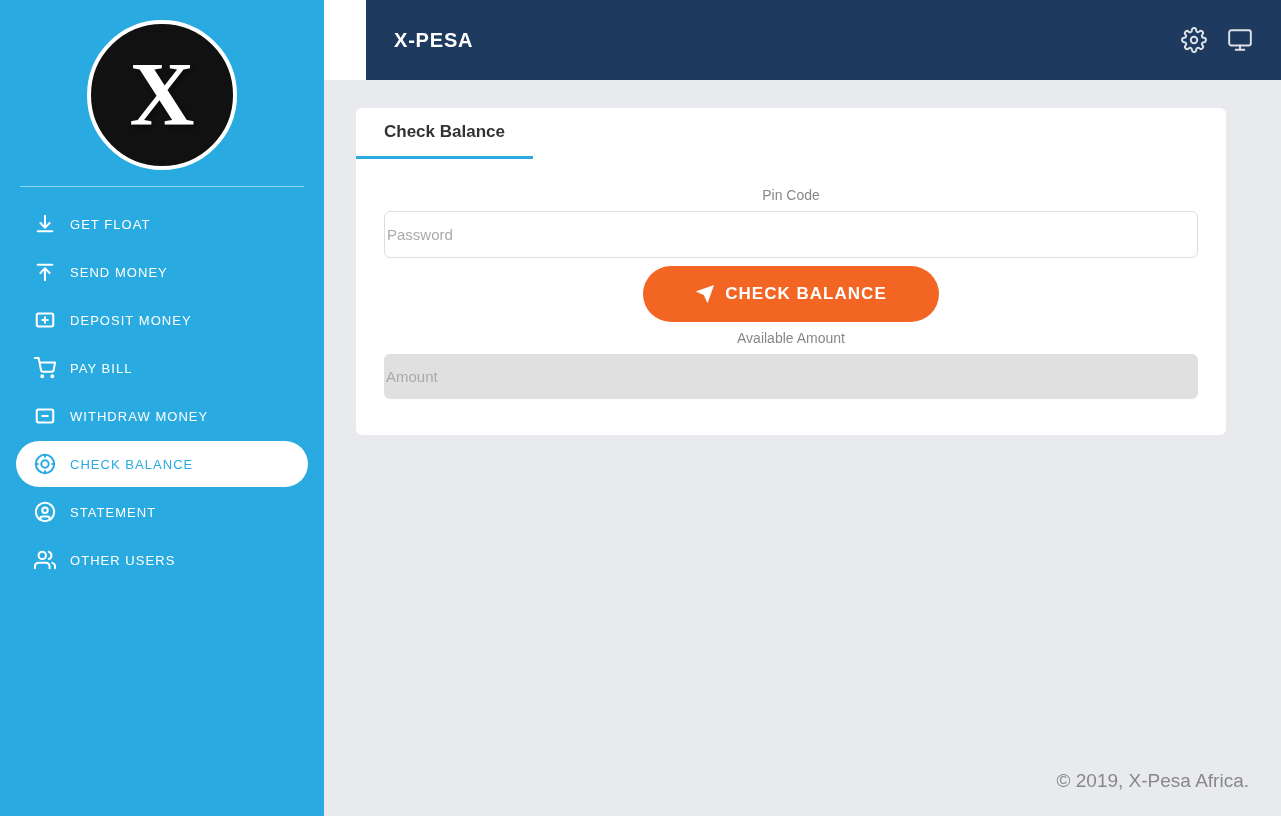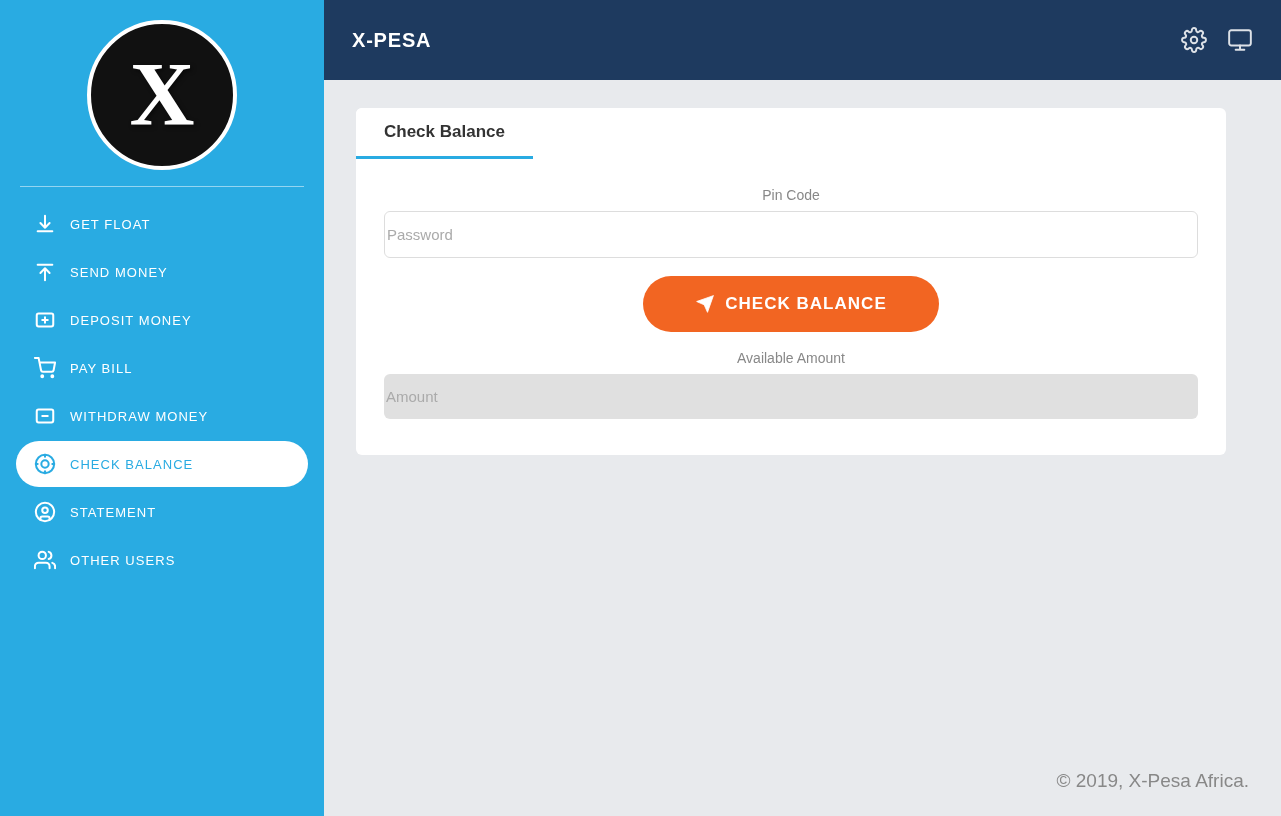--- a/index.html
+++ b/index.html
@@ -99,20 +99,21 @@
     }
 
     
     #header {
       background: #1e3a5f;
       height: 80px;
       display: flex;
       align-items: center;
       padding: 0 28px;
       justify-content: space-between;
+      margin-left: 42px;
     }
 
     #app-title {
       color: #fff;
       font-size: 20px;
       font-weight: 700;
       letter-spacing: 0.04em;
     }
 
     .header-icons {
@@ -154,21 +155,21 @@
       color: #333;
       border-bottom: 3px solid #29abe2;
       background: #fff;
     }
 
     .card-body {
       padding: 28px 28px 36px;
       display: flex;
       flex-direction: column;
       align-items: center;
-      gap: 18px;
+      gap: 8px;
     }
 
     .field-group {
       width: 100%;
       display: flex;
       flex-direction: column;
       align-items: center;
       gap: 8px;
     }
 

